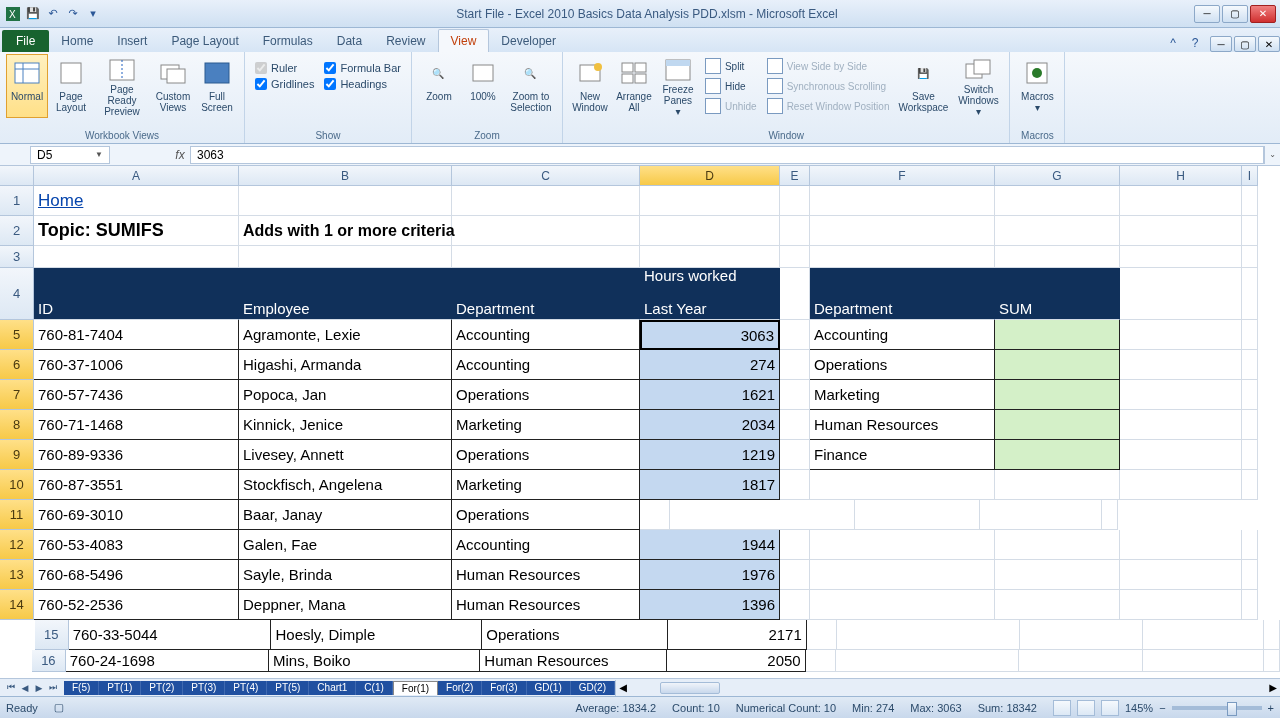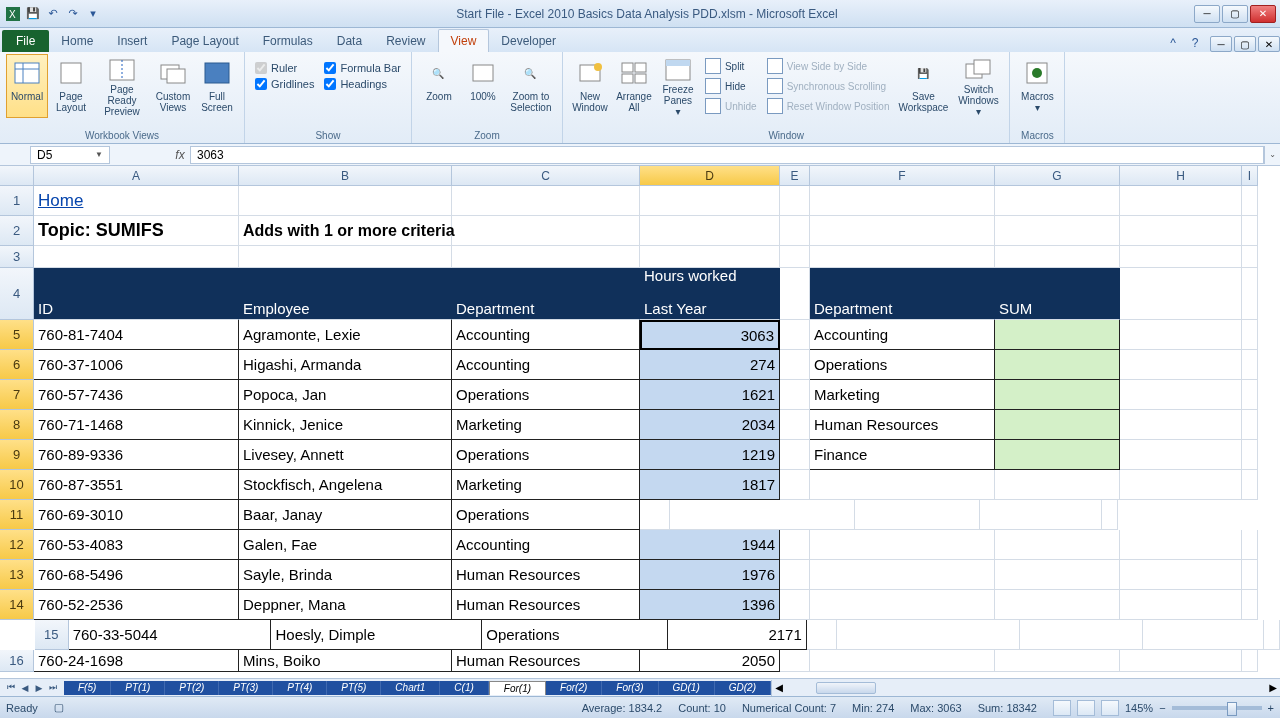--- a/index.html
+++ b/index.html
@@ -65,21 +65,21 @@
 .link { color:#0645ad; text-decoration:underline; cursor:pointer; }
 .bold { font-weight:bold; font-size:18px; }
 
 
 .wA{width:205px}.wB{width:213px}.wC{width:188px}.wD{width:140px}.wE{width:30px}.wF{width:185px}.wG{width:125px}.wH{width:122px}.wI{width:16px}
 
 
 .sheetbar { height:18px; background:#e6eef8; display:flex; align-items:center; border-top:1px solid #b4c6dc; font-size:10px; }
 .navbtns { display:flex; gap:0; padding:0 4px; }
 .navbtn { width:14px; height:14px; display:flex; align-items:center; justify-content:center; cursor:pointer; color:#3a5a80; font-size:9px; }
-.shtab { padding:1px 14px; background:#2050a0; color:#fff; border-right:1px solid #406ab0; cursor:pointer; font-size:10px; white-space:nowrap;font-style:italic; }
+.shtab { padding:1px 8px; background:#2050a0; color:#fff; border-right:1px solid #406ab0; cursor:pointer; font-size:10px; white-space:nowrap; }
 .shtab.active { background:#fff; color:#000; border:1px solid #888; border-bottom:none; }
 .hscroll { flex:1; height:16px; background:#e6eef8; border-left:1px solid #b4c6dc; display:flex; align-items:center; }
 .hscroll .thumb { width:60px; height:12px; background:linear-gradient(#f0f4fa,#c8d8ec); border:1px solid #a4bcd8; margin-left:30px; border-radius:2px; }
 
 
 .status { height:22px; background:linear-gradient(#e0eaf5,#c8d8ec); display:flex; align-items:center; font-size:11px; color:#2b4a6a; padding:0 6px; border-top:1px solid #9db7d4; gap:16px; }
 .status .rt { margin-left:auto; display:flex; align-items:center; gap:6px; }
 .viewbtn { width:18px; height:16px; border:1px solid #a4bcd8; background:linear-gradient(#f5f9fd,#dce8f5); cursor:pointer; }
 .zoom-slider { width:90px; height:4px; background:#a4bcd8; position:relative; }
 .zoom-slider::after { content:''; position:absolute; left:62%; top:-4px; width:8px; height:12px; background:linear-gradient(#f5f9fd,#c8d8ec); border:1px solid #7a9ac0; }
@@ -512,21 +512,21 @@
         <div class="cell wB tb">Hoesly, Dimple</div>
         <div class="cell wC tb">Operations</div>
         <div class="cell wD tb num">2171</div>
         <div class="cell wE "></div>
         <div class="cell wF "></div>
         <div class="cell wG "></div>
         <div class="cell wH "></div>
         <div class="cell wI "></div>
       </div>
       <div class="row" style="height: 22px;">
-        <div class="rh" style="height: 22px;">16</div>
+        <div class="rh" style="height: 22px; margin-left: 32px;">16</div>
         <div class="cell wA tb">760-24-1698</div>
         <div class="cell wB tb">Mins, Boiko</div>
         <div class="cell wC tb">Human Resources</div>
         <div class="cell wD tb num">2050</div>
         <div class="cell wE "></div>
         <div class="cell wF "></div>
         <div class="cell wG "></div>
         <div class="cell wH "></div>
         <div class="cell wI "></div>
       </div>
@@ -561,21 +561,21 @@
       <div style="margin-left:auto;width:14px;text-align:center">▶</div>
     </div>
 </div>
 
 <div class="status">
   <span>Ready</span>
   <span>▢</span>
   <span style="flex:1"></span>
   <span>Average: 1834.2</span>
   <span>Count: 10</span>
-  <span>Numerical Count: 7</span>
+  <span>Numerical Count: 10</span>
   <span>Min: 274</span>
   <span>Max: 3063</span>
   <span>Sum: 18342</span>
   <div class="rt">
     <div class="viewbtn"></div>
     <div class="viewbtn"></div>
     <div class="viewbtn"></div>
     <span>145%</span>
     <span>−</span>
     <div class="zoom-slider"></div>

